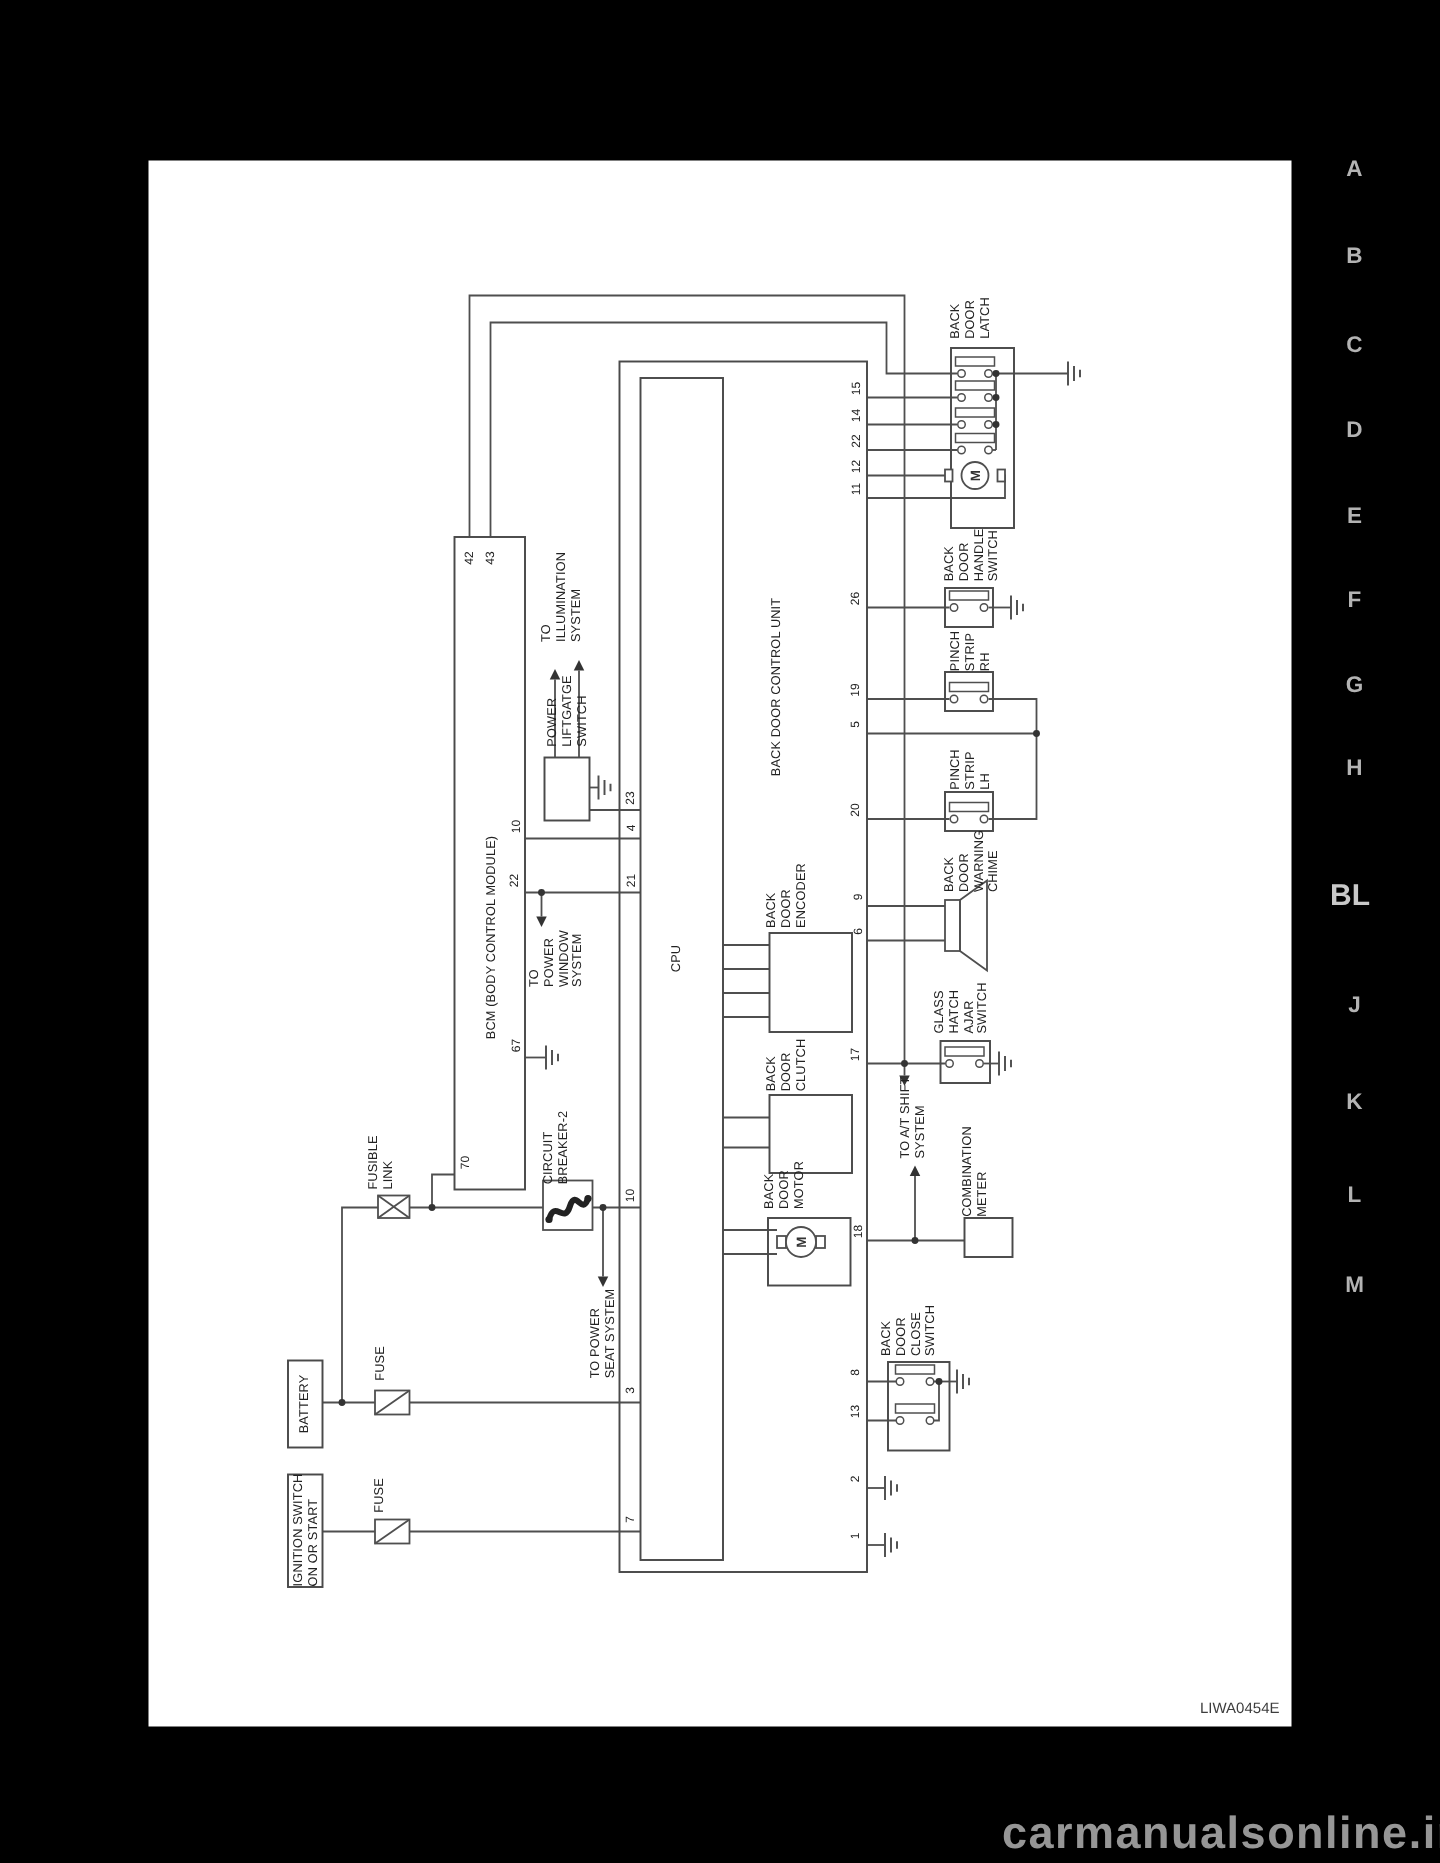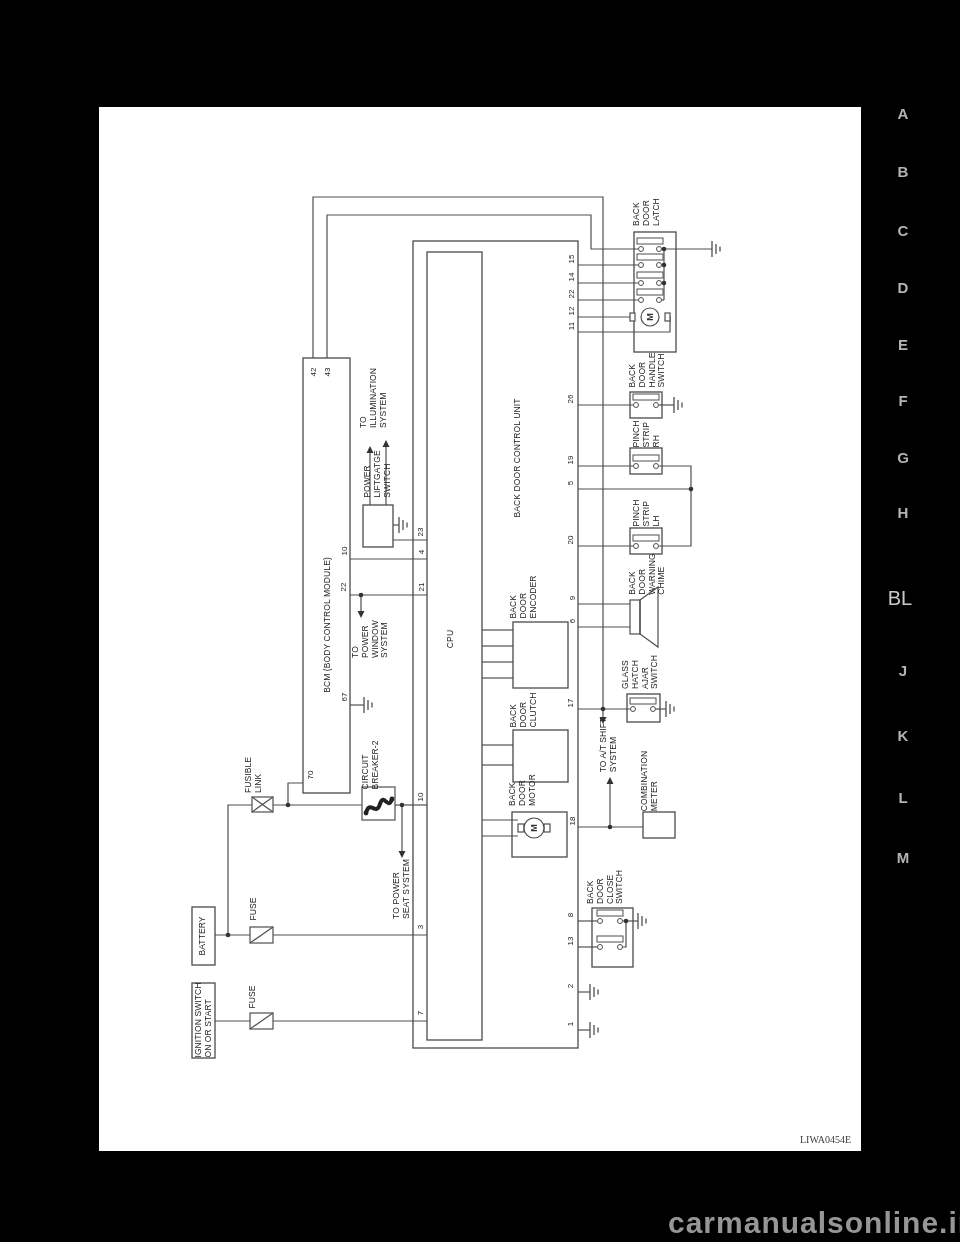--- a/index.html
+++ b/index.html
@@ -10,22 +10,22 @@
   .lbl{position:absolute;transform:translate(-50%,-50%) rotate(-90deg);
        white-space:pre-line;font-size:8.5px;line-height:1.15;color:#222;
        text-align:left;letter-spacing:0.1px;}
   .pin{position:absolute;transform:translate(-50%,-50%) rotate(-90deg);
        white-space:nowrap;font-size:8px;color:#222;}
   .msym{position:absolute;transform:translate(-50%,-50%) rotate(-90deg);
         font-size:9px;font-weight:bold;color:#333;}
   .tab{position:absolute;transform:translate(-50%,-50%);color:#b3b3b3;
        font-size:15px;font-weight:bold;}
   .tab-active{position:absolute;transform:translate(-50%,-50%);color:#c9c9c9;
-       font-size:20px;font-weight:normal;}
-  .figcode{position:absolute;font-size:10px;color:#3d3d3d;font-family:Liberation Serif, serif;}
+       font-size:20px;font-weight:bold;}
+  .figcode{position:absolute;font-size:10px;color:#3d3d3d;}
   .watermark{position:absolute;font-size:30px;font-weight:bold;color:#969696;
        letter-spacing:1px;}
 </style>
 </head>
 <body>
 
 <div id="stage">
   <div id="paper"></div>
 
   <svg width="960" height="1242" viewBox="0 0 960 1242">

